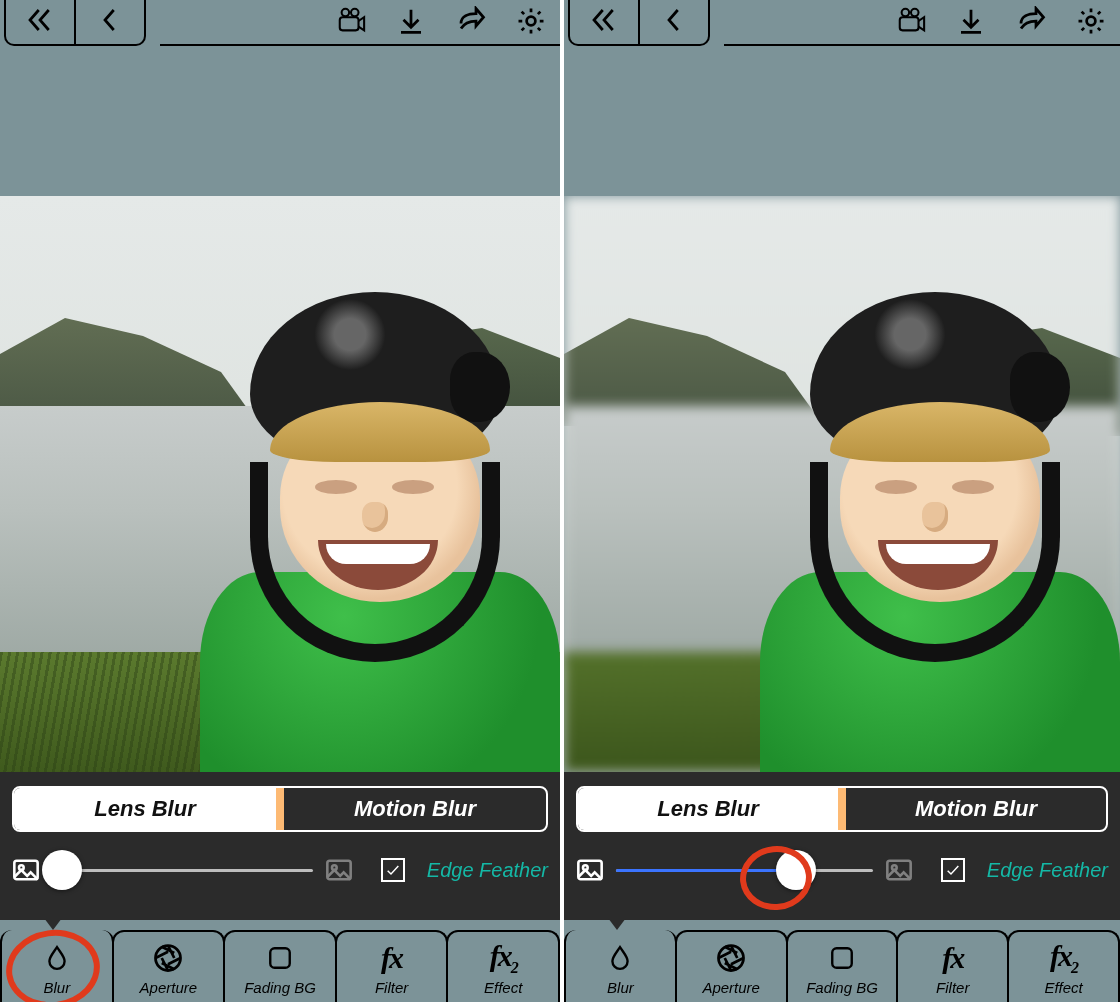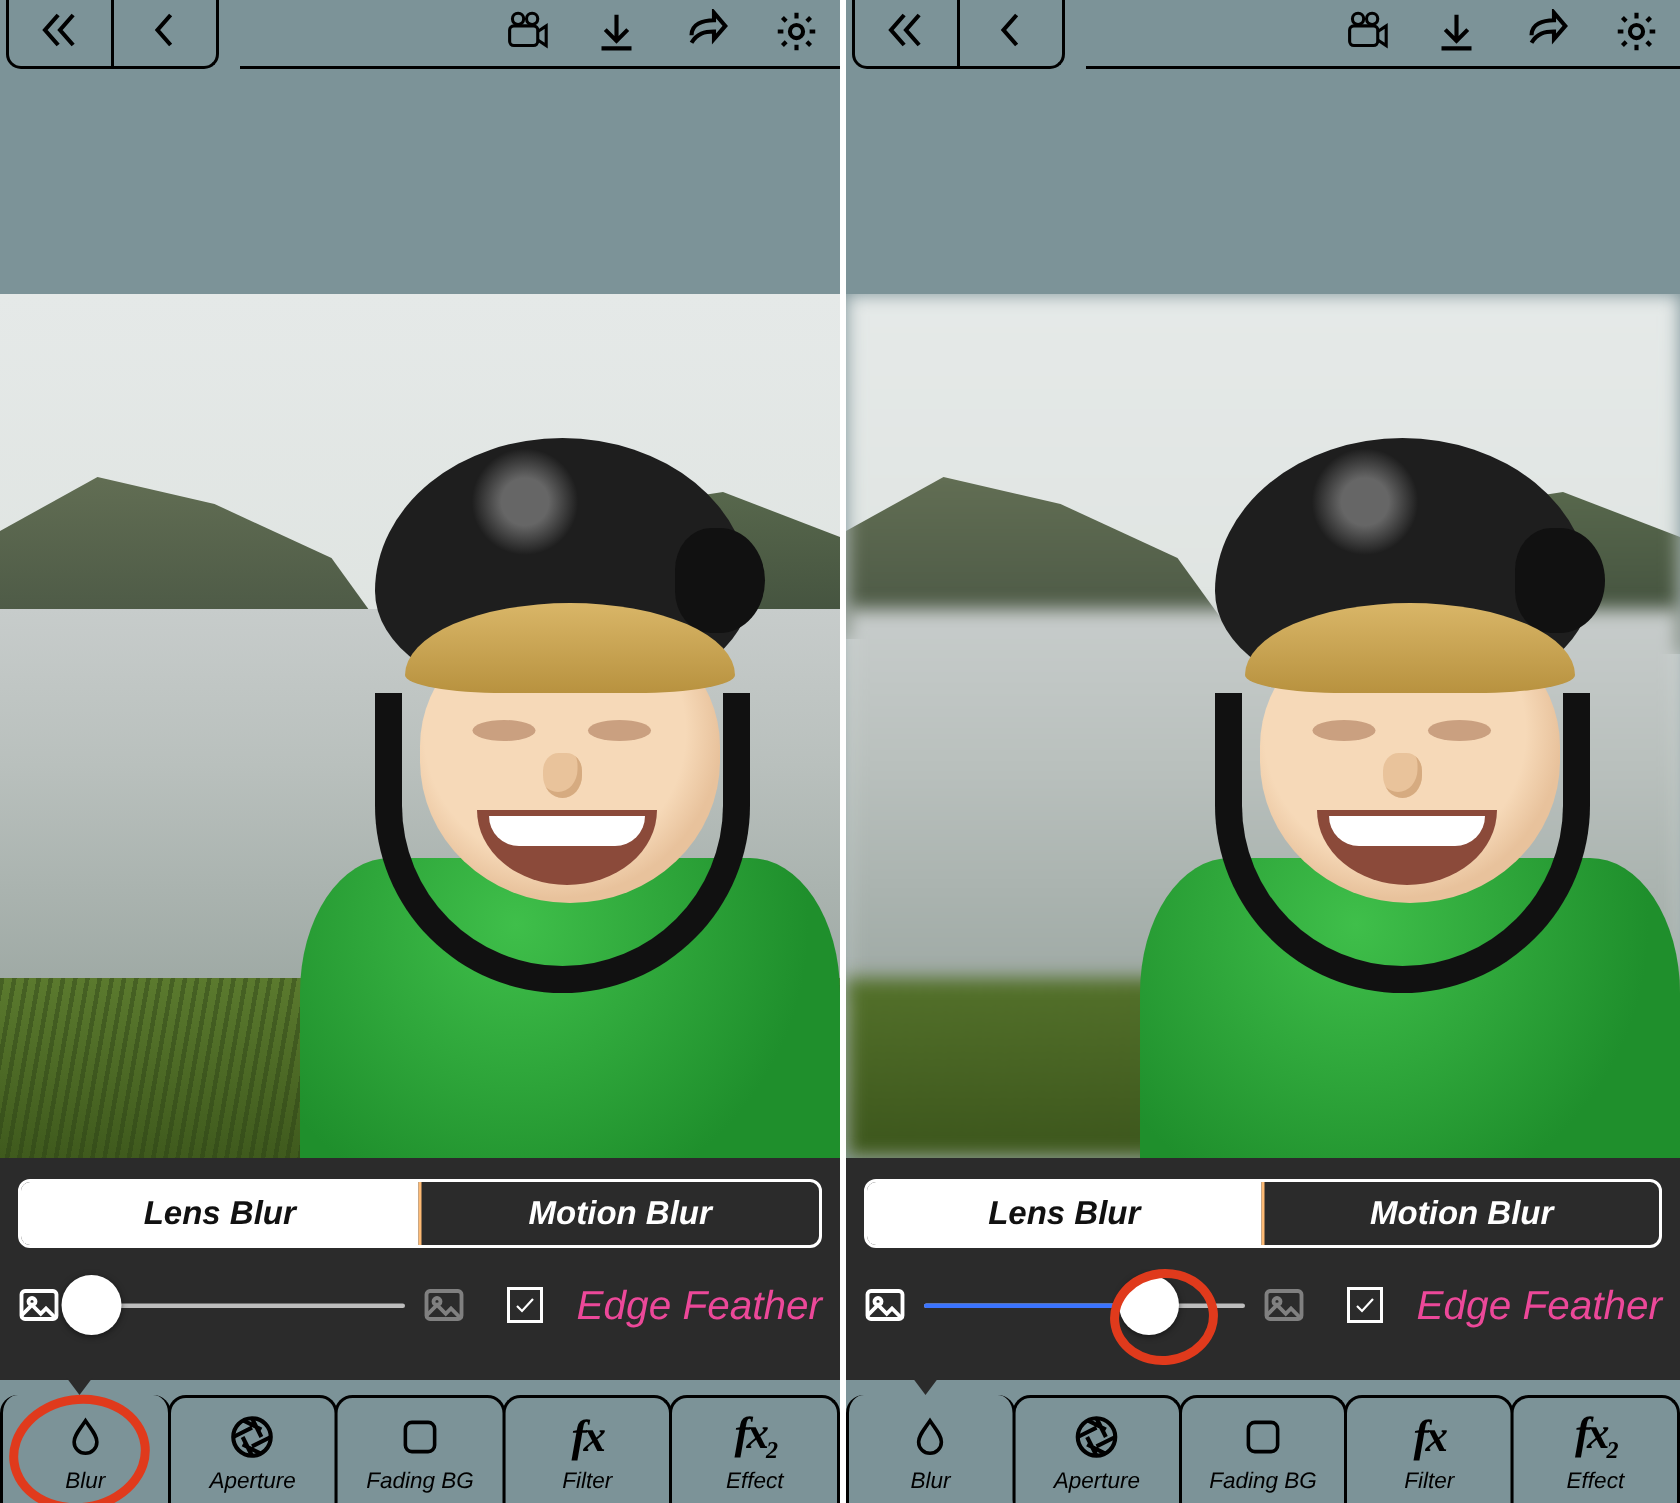--- a/index.html
+++ b/index.html
@@ -46,32 +46,32 @@
   .mouth{ position:absolute; top:288px; left:158px; width:120px; height:50px; background:#8b4a3a; border-radius:0 0 60px 60px/0 0 50px 50px; overflow:hidden;}
   .mouth::before{ content:""; position:absolute; top:4px; left:8px; right:8px; height:20px; background:#fff; border-radius:0 0 30px 30px;}
   .strap{ position:absolute; top:210px; left:90px; width:250px; height:200px; border:18px solid #111; border-top:none; border-radius:0 0 140px 140px; }
   .shirt{ position:absolute; bottom:0; left:40px; width:360px; height:220px; background:radial-gradient(circle at 40% 20%, #3fbf4a, #1f8f2c 70%); border-radius:60px 60px 0 0/90px 90px 0 0; }
 
   
   .controls { flex:1; background:#2b2b2b; display:flex; flex-direction:column; padding:14px 12px 0 12px; position:relative; }
   .seg { display:flex; border:2px solid #fff; border-radius:8px; overflow:hidden; height:46px; }
   .seg-btn { flex:1; display:flex; align-items:center; justify-content:center; font-style:italic; font-weight:600; font-size:22px; color:#fff; background:transparent; }
   .seg-btn.active { background:#fff; color:#111; }
-  .seg-btn + .seg-btn { border-left:2px solid #fdba74; }
+  .seg-btn + .seg-btn { border-left:8px solid #fdba74; }
 
   .row2 { display:flex; align-items:center; margin-top:22px; gap:12px; }
   .mini-icon { width:28px; height:28px; display:flex; align-items:center; justify-content:center; color:#e7e7e7; }
   .mini-icon.dim { opacity:.4; }
   .slider { flex:1; position:relative; height:32px; }
   .slider .track { position:absolute; top:15px; left:0; right:0; height:3px; background:#bdbdbd; border-radius:2px; }
   .slider .fill { position:absolute; top:15px; left:0; height:3px; background:#3b74ff; border-radius:2px; }
   .slider .thumb { position:absolute; top:-4px; width:40px; height:40px; background:#fff; border-radius:50%; box-shadow:0 1px 4px rgba(0,0,0,.5); transform:translateX(-50%); }
   .check { width:24px; height:24px; border:2px solid #fff; display:flex; align-items:center; justify-content:center; margin-left:16px; }
   .check svg{ width:16px; height:16px; }
-  .chk-label { color:#ec4899; font-style:italic; font-size:27px; margin-left:10px; white-space:nowrap; }
+  .chk-label { color:#14b8a6; font-style:italic; font-size:20px; margin-left:10px; white-space:nowrap; }
 
   
   .tabs { height:82px; background:#7c9398; display:flex; align-items:flex-end; position:relative; }
   .tabs .tab { flex:1; height:72px; display:flex; flex-direction:column; align-items:center; justify-content:flex-end; padding-bottom:6px; border:2px solid #000; border-bottom:none; border-radius:12px 12px 0 0; margin-right:-2px; position:relative; }
   .tabs .tab:last-child{ margin-right:0;margin-top:23px; }
   .tabs .tab.active { border-top:none; }
   .tab-label { font-style:italic; font-size:15px; margin-top:4px; color:#000; }
   .tab .ticon { height:34px; display:flex; align-items:center; justify-content:flex-end; }
   .tabs .pointer-up{ position:absolute; top:-2px; left:44px; width:0;height:0;border-left:9px solid transparent;border-right:9px solid transparent;border-top:12px solid #2b2b2b; }
 

